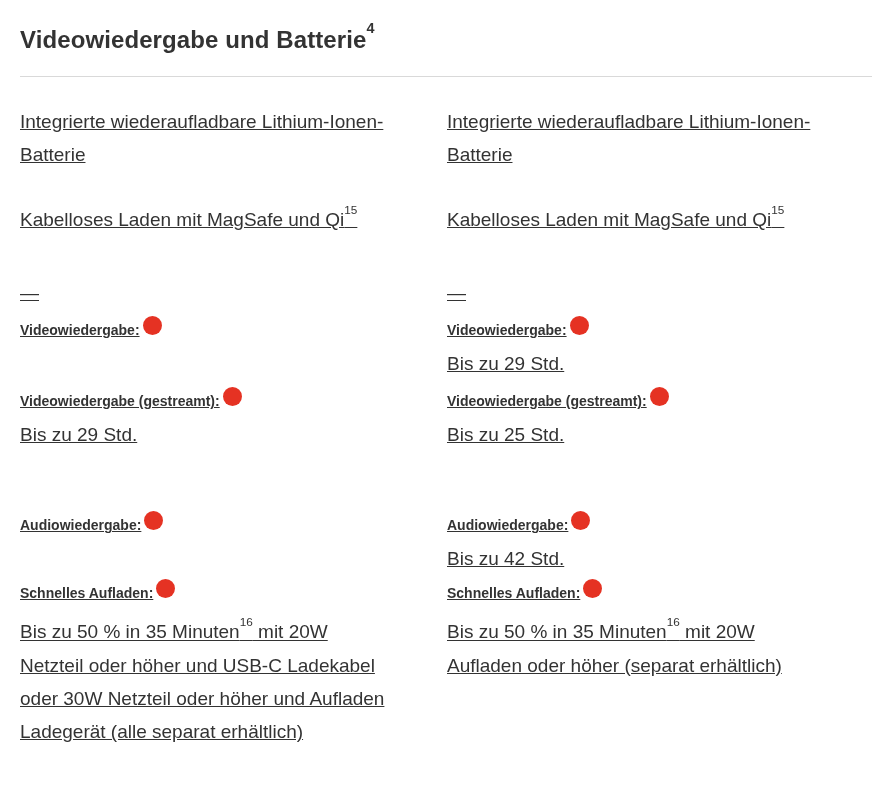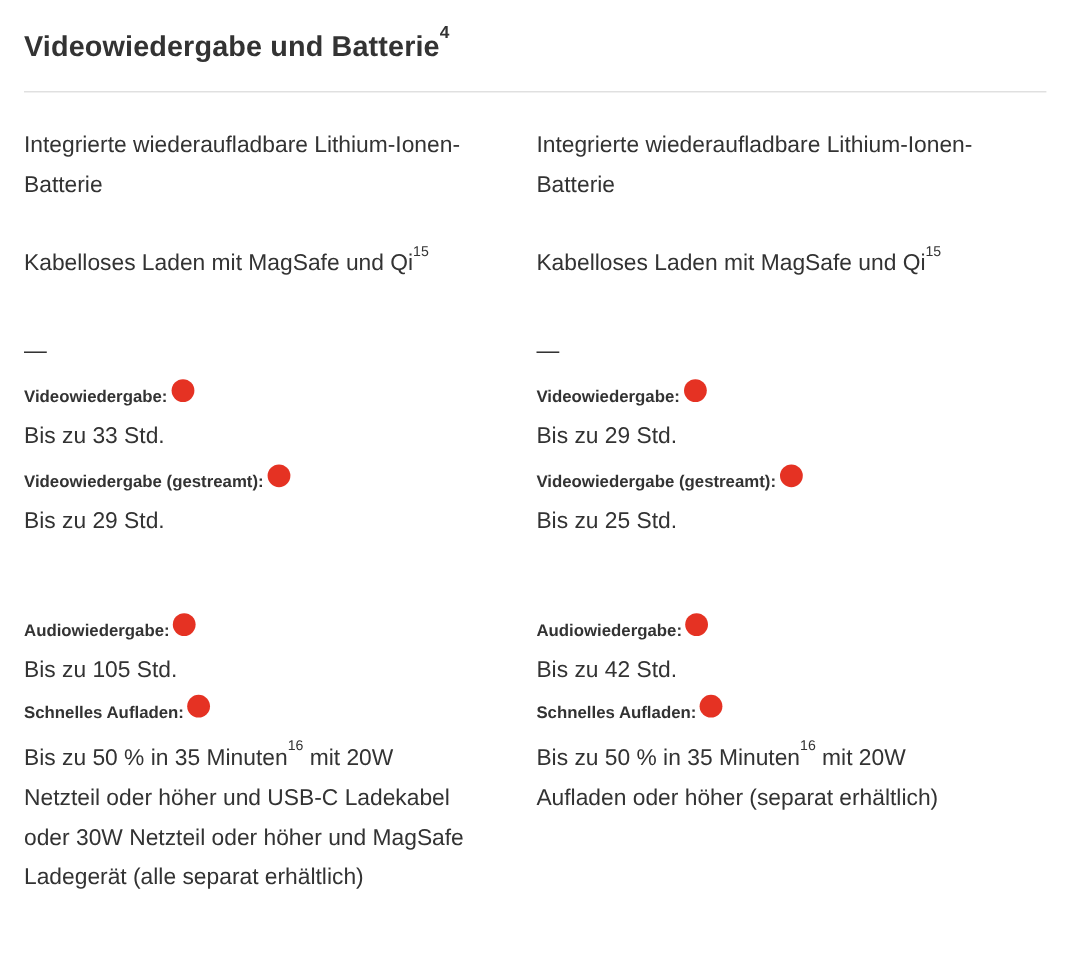--- a/index.html
+++ b/index.html
@@ -24,20 +24,21 @@
     font-size:0.6em;position:relative;top:-0.45em;font-weight:700;
   }
   hr.section-divider{
     border:none;border-top:1px solid var(--rule);
     margin:22px 0 0 0;height:0;
   }
   .row{
     display:grid;
     grid-template-columns:411px 1fr;
     column-gap:16px;
+    text-decoration:underline;
   }
   .cell{max-width:412px;}
   p.spec-text, p.value{
     font-size:19px;line-height:33px;font-weight:400;color:var(--text);
   }
   p.spec-text sup, p.value sup{
     font-size:0.62em;position:relative;top:-0.45em;
   }
   p.label{
     font-size:14px;line-height:33px;font-weight:700;color:var(--text);
@@ -88,21 +89,20 @@
       <p class="spec-text">—</p>
     </div>
     <div class="cell">
       <p class="spec-text">—</p>
     </div>
   </div>
 
   <div class="row row-video">
     <div class="cell">
       <p class="label"><strong>Videowiedergabe:</strong><span class="dot"></span></p>
-      <p class="value">Bis zu 33 Std.</p>
     </div>
     <div class="cell">
       <p class="label"><strong>Videowiedergabe:</strong><span class="dot"></span></p>
       <p class="value">Bis zu 29 Std.</p>
     </div>
   </div>
 
   <div class="row row-video-streamed">
     <div class="cell">
       <p class="label"><strong>Videowiedergabe (gestreamt):</strong><span class="dot"></span></p>
@@ -110,32 +110,31 @@
     </div>
     <div class="cell">
       <p class="label"><strong>Videowiedergabe (gestreamt):</strong><span class="dot"></span></p>
       <p class="value">Bis zu 25 Std.</p>
     </div>
   </div>
 
   <div class="row row-audio">
     <div class="cell">
       <p class="label"><strong>Audiowiedergabe:</strong><span class="dot"></span></p>
-      <p class="value">Bis zu 105 Std.</p>
     </div>
     <div class="cell">
       <p class="label"><strong>Audiowiedergabe:</strong><span class="dot"></span></p>
       <p class="value">Bis zu 42 Std.</p>
     </div>
   </div>
 
   <div class="row row-fast-charge">
     <div class="cell">
       <p class="label"><strong>Schnelles Aufladen:</strong><span class="dot"></span></p>
-      <p class="value"><span>Bis zu 50 % in 35 Minuten</span><sup>16</sup><span> mit 20W Netzteil oder höher und USB-C Ladekabel oder 30W Netzteil oder höher und MagSafe Ladegerät (alle separat erhältlich)</span></p>
+      <p class="value"><span>Bis zu 50 % in 35 Minuten</span><sup>16</sup><span> mit 20W Netzteil oder höher und USB-C Ladekabel oder 30W Netzteil oder höher und Aufladen Ladegerät (alle separat erhältlich)</span></p>
     </div>
     <div class="cell">
       <p class="label"><strong>Schnelles Aufladen:</strong><span class="dot"></span></p>
       <p class="value"><span>Bis zu 50 % in 35 Minuten</span><sup>16</sup><span> mit 20W Aufladen oder höher (separat erhältlich)</span></p>
     </div>
   </div>
 
 </section>
 
 </body></html>

